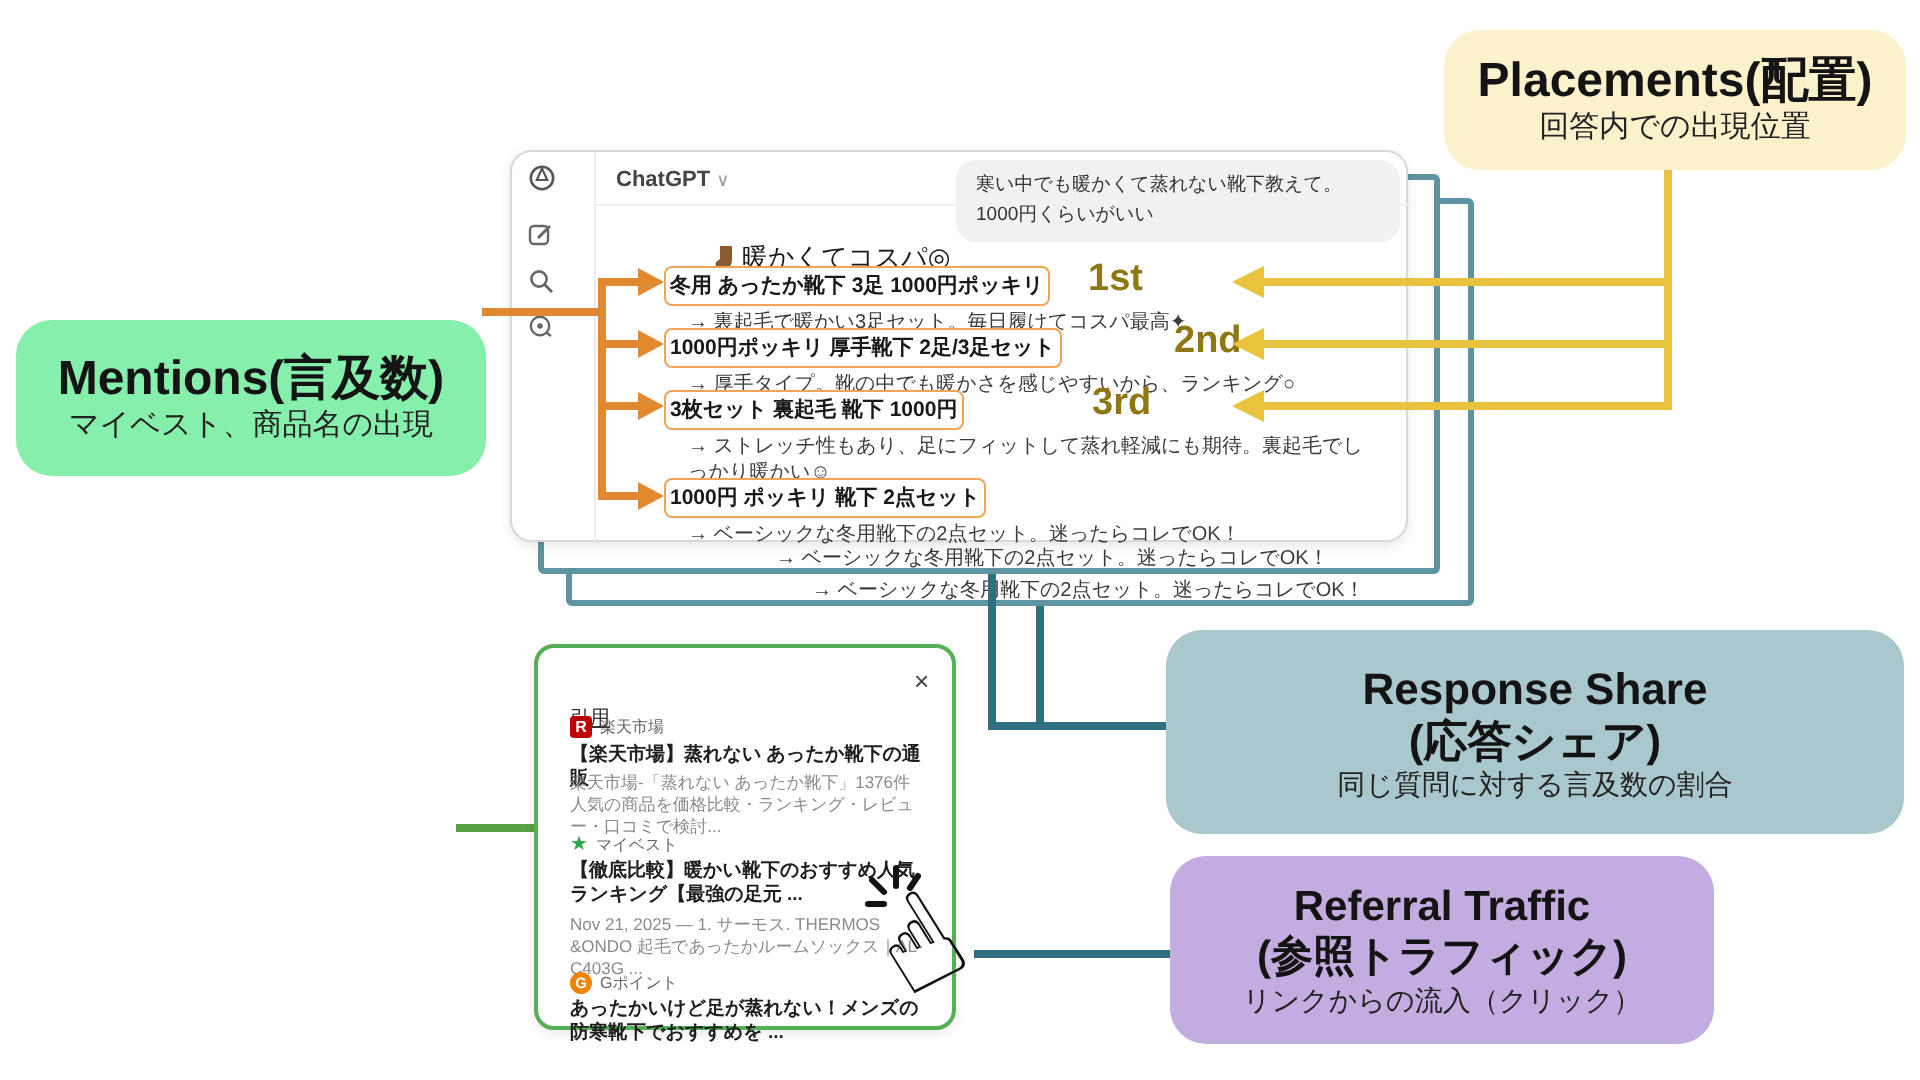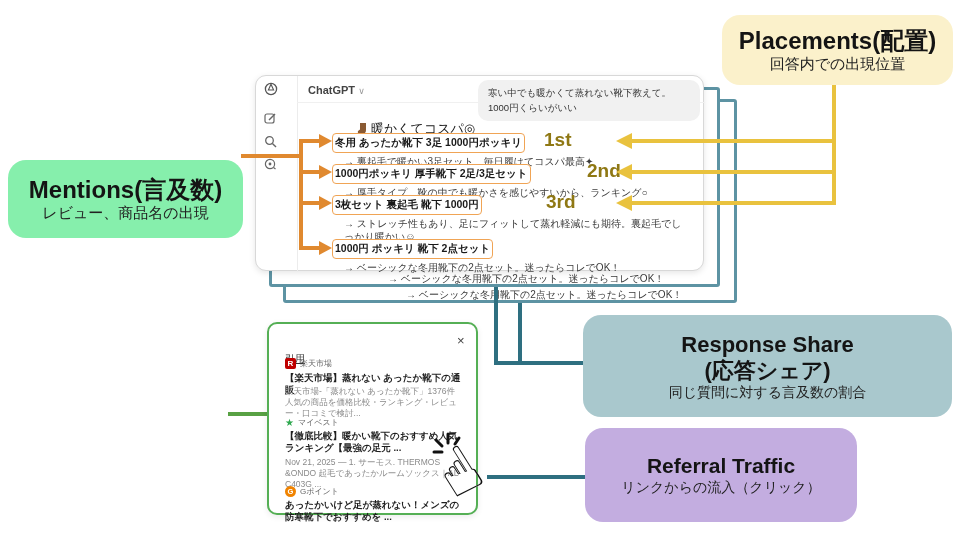--- a/index.html
+++ b/index.html
@@ -135,32 +135,33 @@
 
   <div class="hline" style="left:228px;top:412px;width:42px;height:4px;background:#58A144;"></div>
 
   <div class="callout" style="left:722px;top:15px;width:231px;height:70px;background:#FBF1CB;">
     <div class="t" style="font-size:24px;">Placements(配置)</div>
     <div class="s" style="font-size:15px;">回答内での出現位置</div>
   </div>
 
   <div class="callout" style="left:8px;top:120px;width:235px;height:78px;background:#86efac;margin-top:40px;">
     <div class="t" style="font-size:24px;">Mentions(言及数)</div>
-    <div class="s" style="font-size:15px;">レビュー、商品名の出現</div>
+    <div class="s" style="font-size:15px;">マイベスト、商品名の出現</div>
   </div>
 
   <div class="callout" style="left:583px;top:315px;width:369px;height:102px;background:#A9C8CD;text-align:center;">
     <div class="t" style="font-size:22px;">Response Share</div>
     <div class="t" style="font-size:22px;">(応答シェア)</div>
     <div class="s" style="font-size:14px;">同じ質問に対する言及数の割合</div>
   </div>
 
 
   <div class="callout" style="left:585px;top:428px;width:272px;height:94px;background:#C3ADE0;">
     <div class="t" style="font-size:21px;">Referral Traffic</div>
+    <div class="t" style="font-size:21px;">(参照トラフィック)</div>
     <div class="s" style="font-size:14px;">リンクからの流入（クリック）</div>
   </div>
 
   <div id="cite-panel">
     <div class="abs" style="left:16px;top:28px;font-size:10px;color:#333;text-decoration:underline;">引用</div>
     <div class="abs" style="left:188px;top:9px;font-size:13px;color:#444;">×</div>
 
     <div class="cp-src" style="left:16px;top:34px;">
       <span class="fav-r">R</span>
       <span>楽天市場</span>

